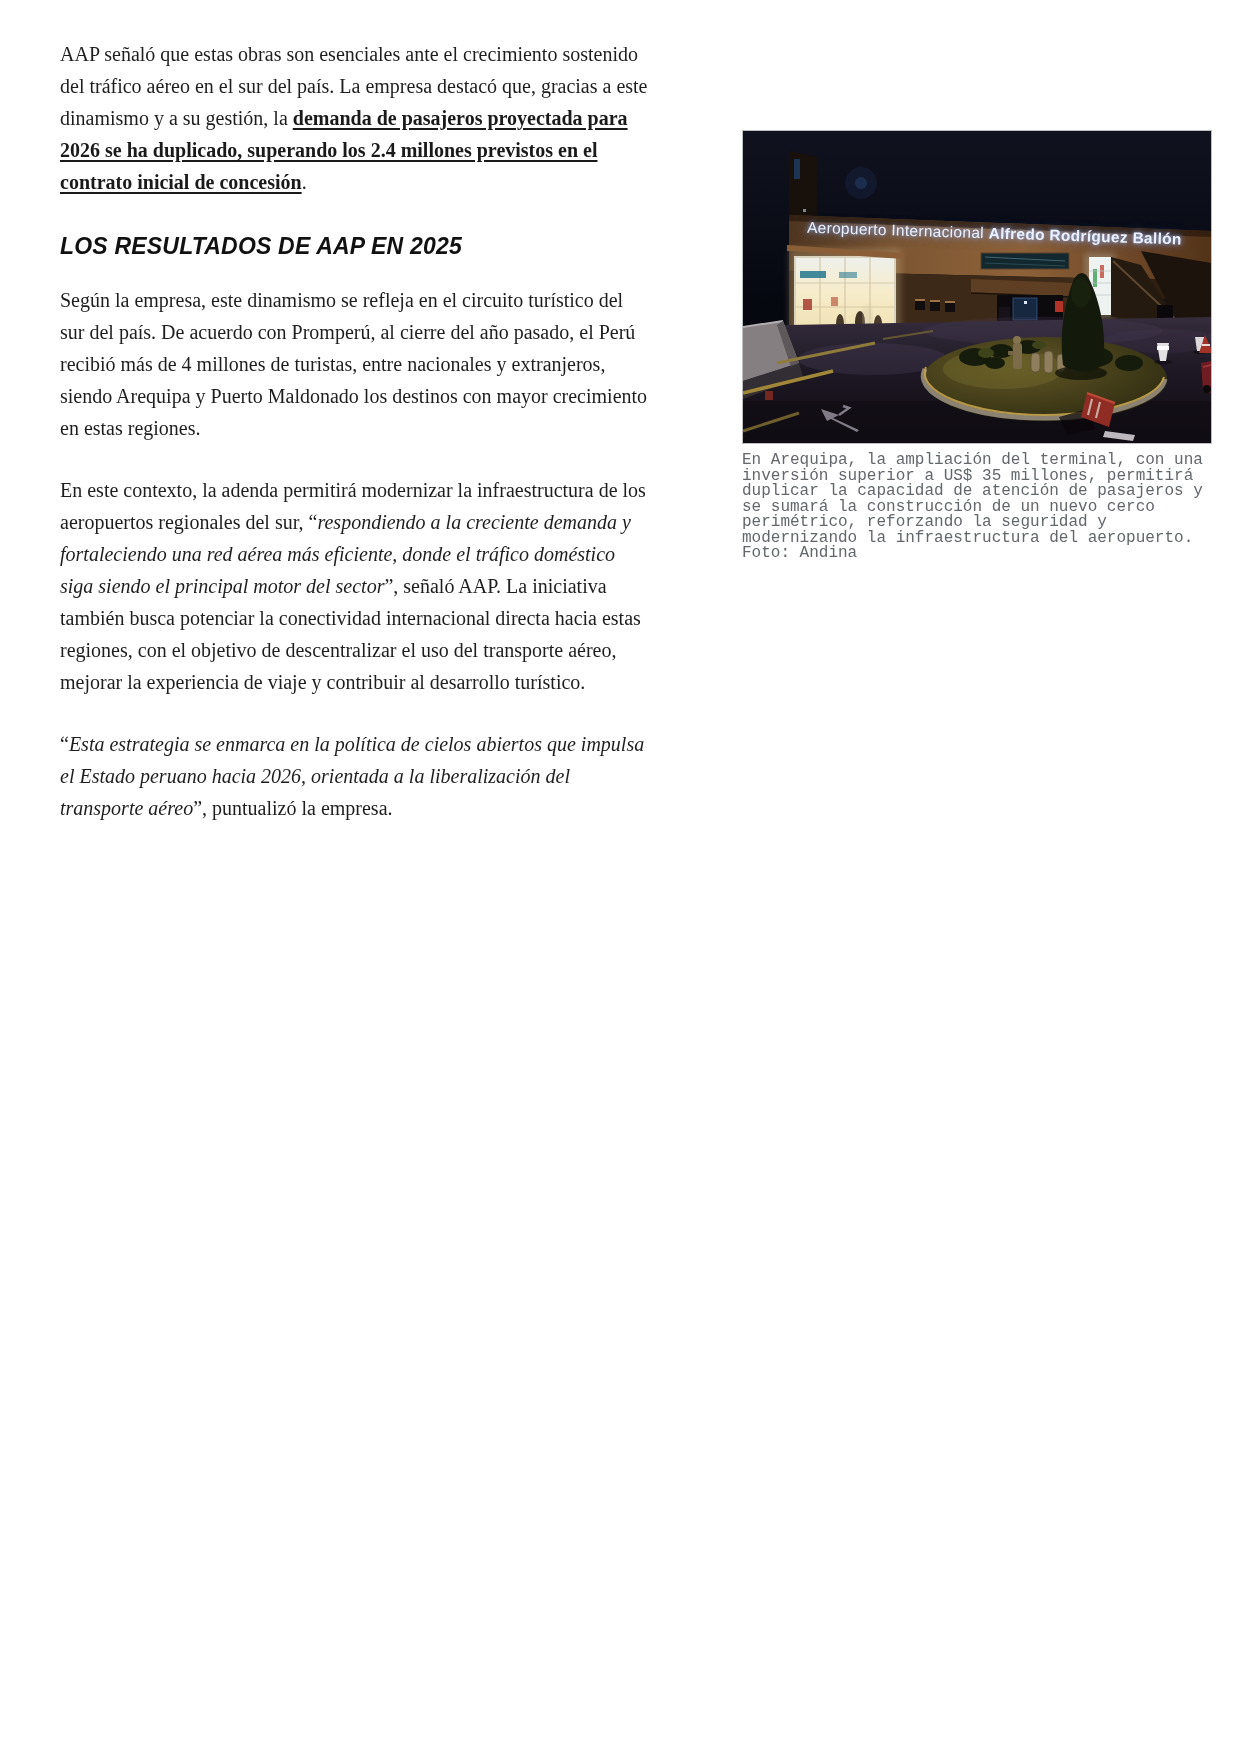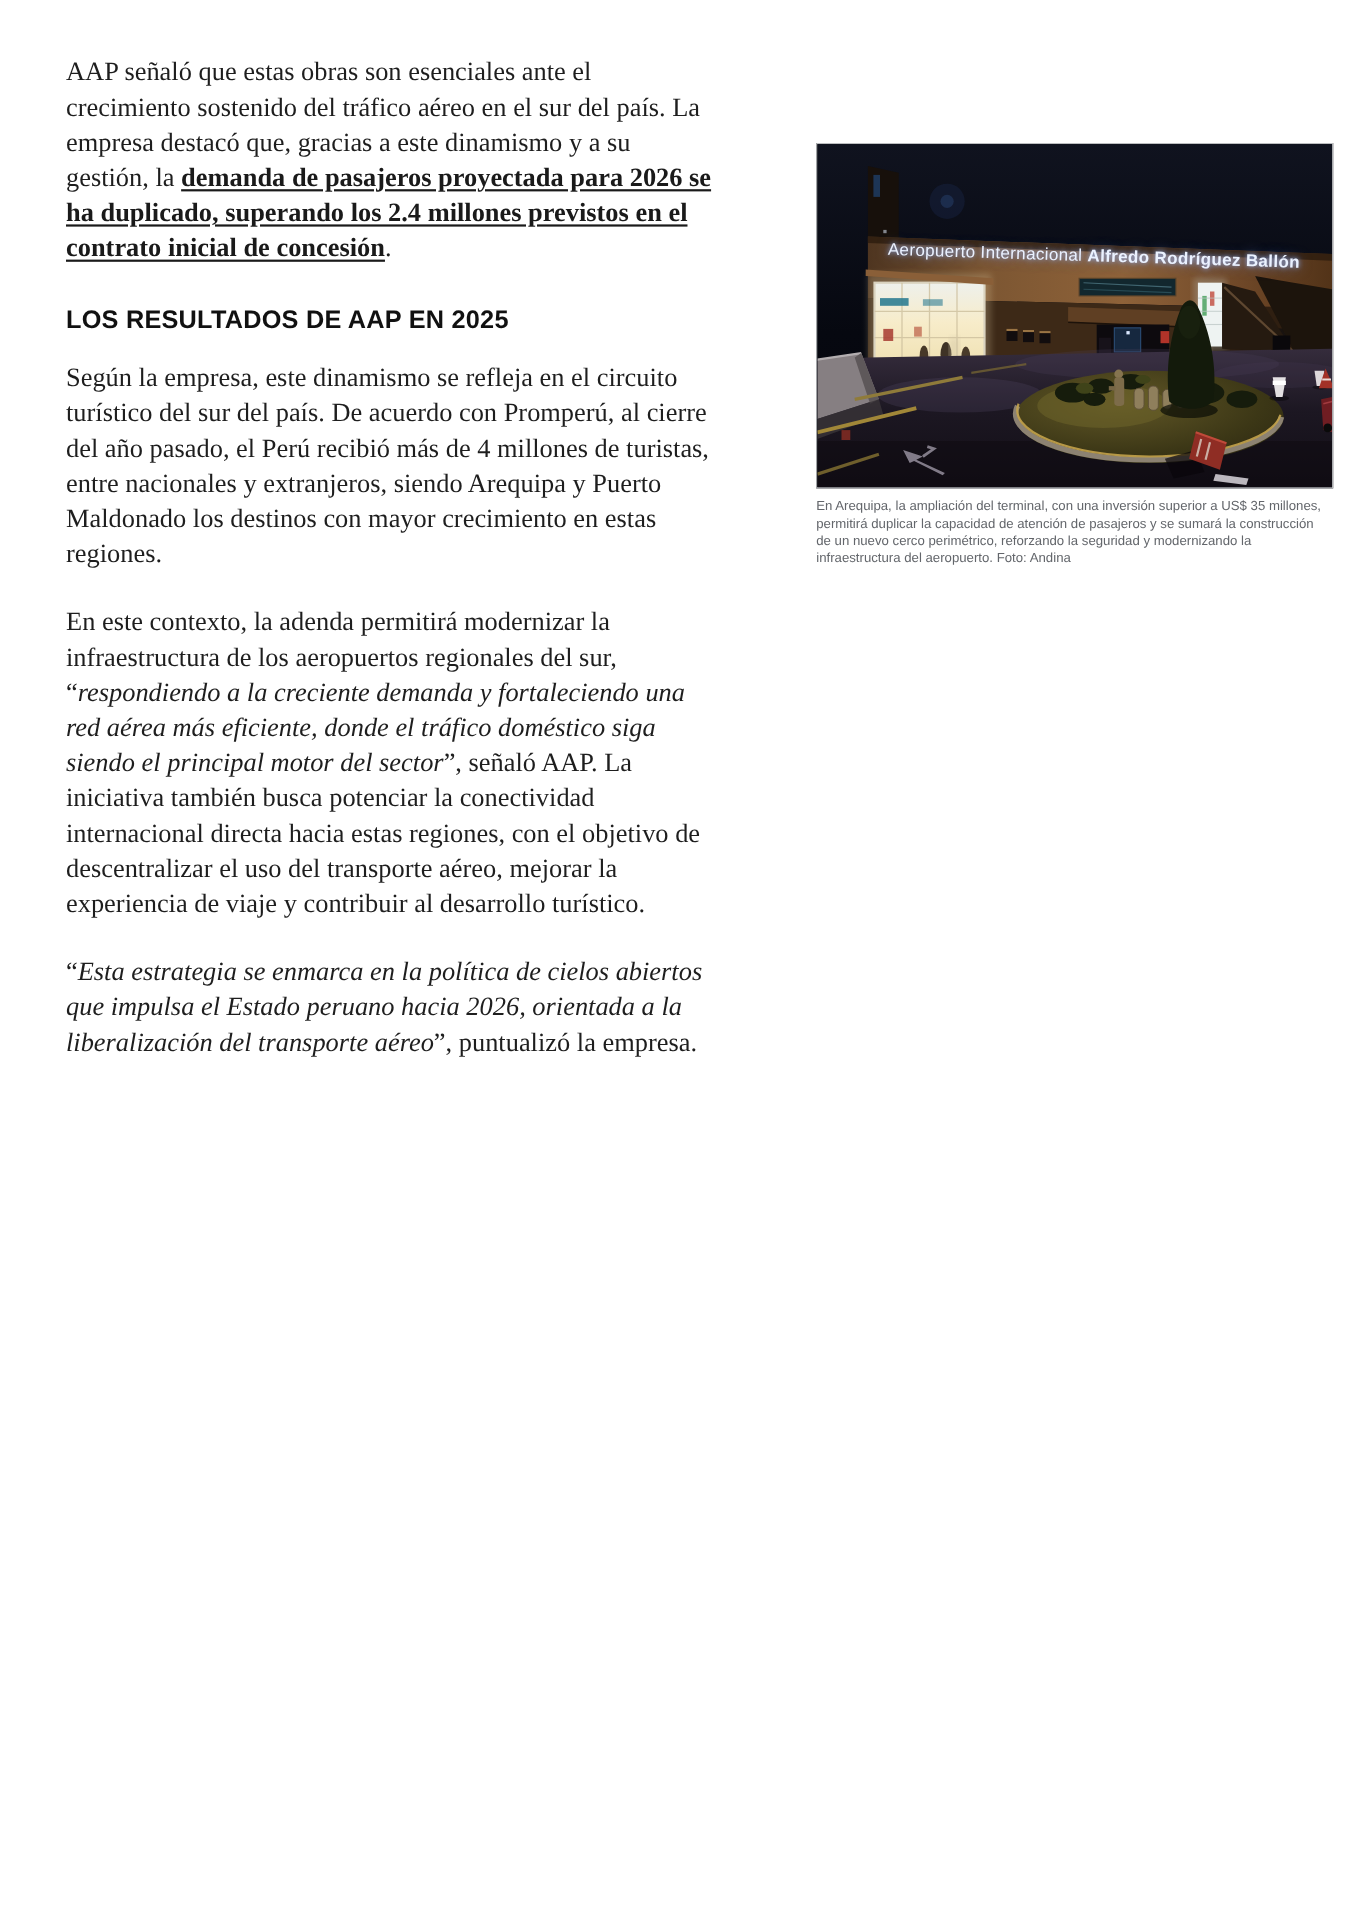--- a/index.html
+++ b/index.html
@@ -1,38 +1,38 @@
 <!DOCTYPE html>
 <html><head>
 <meta charset="utf-8">
 <style>
   html,body{margin:0;padding:0;background:#ffffff;}
   .page{position:relative;width:1241px;height:1755px;background:#ffffff;overflow:hidden;
         font-family:"Liberation Serif", serif;color:#1e1e1e;}
   
   .text-col{position:absolute;left:60px;top:38px;width:588px;}
-  .text-col p{margin:12px 0 30px 0;font-size:24px;line-height:32px;color:#1e1e1e;}
+  .text-col p{margin:0 0 30px 0;font-size:20px;line-height:32px;color:#1e1e1e;}
   .text-col h2{margin:34px 0 24px 0;font-family:"Liberation Sans", sans-serif;
-               font-size:23px;line-height:28px;font-weight:700;color:#111;letter-spacing:.2px;}
+               font-size:23px;line-height:28px;font-weight:700;color:#111;letter-spacing:.2px;font-style:italic;}
   .strong-link{font-weight:700;color:#1a1a1a;text-decoration:underline;
                text-decoration-thickness:2px;text-underline-offset:3px;cursor:pointer;}
   .em-seg{font-style:italic;}
   
   .figure{position:absolute;left:742px;top:130px;width:470px;}
   .photo{position:relative;width:468px;height:312px;border:1px solid #bcbec0;
          background:#070910;overflow:hidden;}
   .photo svg{display:block;width:468px;height:312px;}
   .sign{position:absolute;left:64px;top:94px;width:402px;transform:rotate(1.8deg);
         font-family:"Liberation Sans", sans-serif;font-size:15.5px;letter-spacing:.3px;
         color:#eaf1ff;white-space:nowrap;
         text-shadow:0 0 5px rgba(150,185,255,.95),0 0 12px rgba(90,130,220,.7);}
   .sign-reg{font-weight:400;}
   .sign-bold{font-weight:700;}
-  .caption{margin-top:9px;width:468px;font-family:Liberation Sans, sans-serif;
-           font-size:12px;line-height:15.5px;color:#63666b;}
+  .caption{margin-top:9px;width:468px;font-family:Liberation Mono, monospace;
+           font-size:16px;line-height:15.5px;color:#63666b;}
 </style>
 </head>
 <body>
 
 <div class="page">
 
   <div class="text-col">
 
     <p><span>AAP señaló que estas obras son esenciales ante el crecimiento sostenido del tráfico aéreo en el sur del país. La empresa destacó que, gracias a este dinamismo y a su gestión, la </span><a class="strong-link">demanda de pasajeros proyectada para 2026 se ha duplicado, superando los 2.4 millones previstos en el contrato inicial de concesión</a><span>.</span></p>
 

